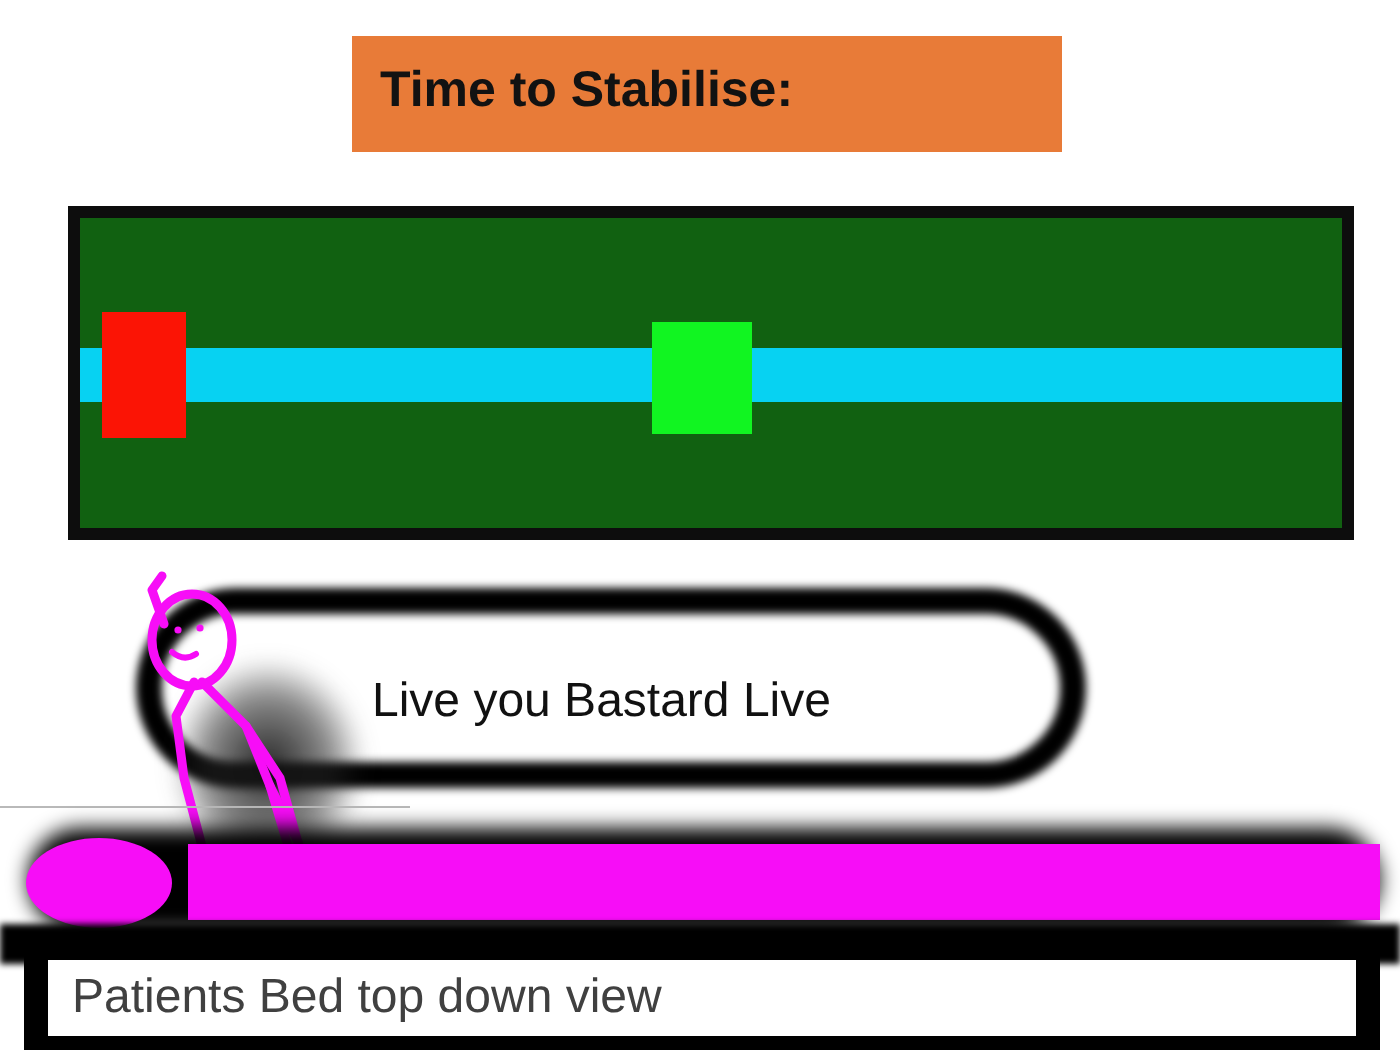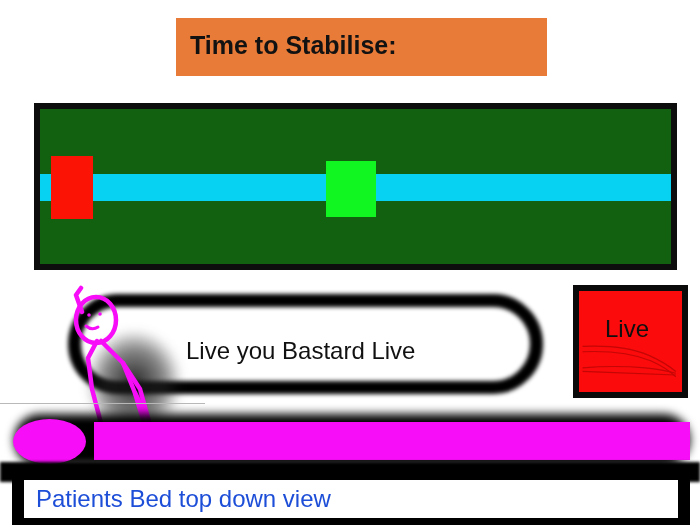--- a/index.html
+++ b/index.html
@@ -20,21 +20,20 @@
   }
 
   
   .title-banner {
     position: absolute;
     left: 176px;
     top: 18px;
     width: 355px;
     height: 58px;
     background: #e87b38;
-    padding-left: 16px;
   }
   .title-banner .title-text {
     position: absolute;
     left: 14px;
     top: 13px;
     font-size: 25px;
     font-weight: bold;
     color: #121212;
     letter-spacing: 0px;
     white-space: nowrap;
@@ -192,21 +191,21 @@
     height: 62px;
     background: #ffffff;
     border: 12px solid #000000;
     box-sizing: border-box;
   }
   .caption-text {
     position: absolute;
     left: 36px;
     top: 485px;
     font-size: 24px;
-    color: #1d4ed8;
+    color: #404040;
     white-space: nowrap;
   }
   .caption-blackband {
     position: absolute;
     left: 0px;
     top: 462px;
     width: 700px;
     height: 20px;
     background: #000000;
     filter: blur(1.5px);
@@ -247,31 +246,20 @@
       <path d="M42 56 L33 73 L37 104 L47 142 L53 160"></path>
 
       <path d="M80 108 L94 136 L97 152"></path>
 
       <path d="M47 142 L60 162 L62 170"></path>
 
       <path d="M68 78 L85 104 L95 140"></path>
     </g>
   </svg>
 
-  <div class="live-monitor">
-    <svg class="ecg" viewBox="0 0 115 113" preserveAspectRatio="none">
-      <g fill="none" stroke="#c40606" stroke-width="1.3">
-        <path d="M4 62 Q50 60 78 72 Q96 80 108 90"></path>
-        <path d="M4 68 Q50 66 80 78 Q98 86 108 96"></path>
-        <path d="M4 86 Q40 83 74 86 Q94 88 108 92"></path>
-        <path d="M4 90 L108 94"></path>
-      </g>
-    </svg>
-    <div class="live-label">Live</div>
-  </div>
 
   <div class="hairline"></div>
 
   <div class="bed-shadow"></div>
   <div class="bed-pillow"></div>
   <div class="bed-mattress"></div>
 
   <div class="caption-blackband"></div>
   <div class="caption-box"></div>
   <div class="caption-text">Patients Bed top down view</div>

